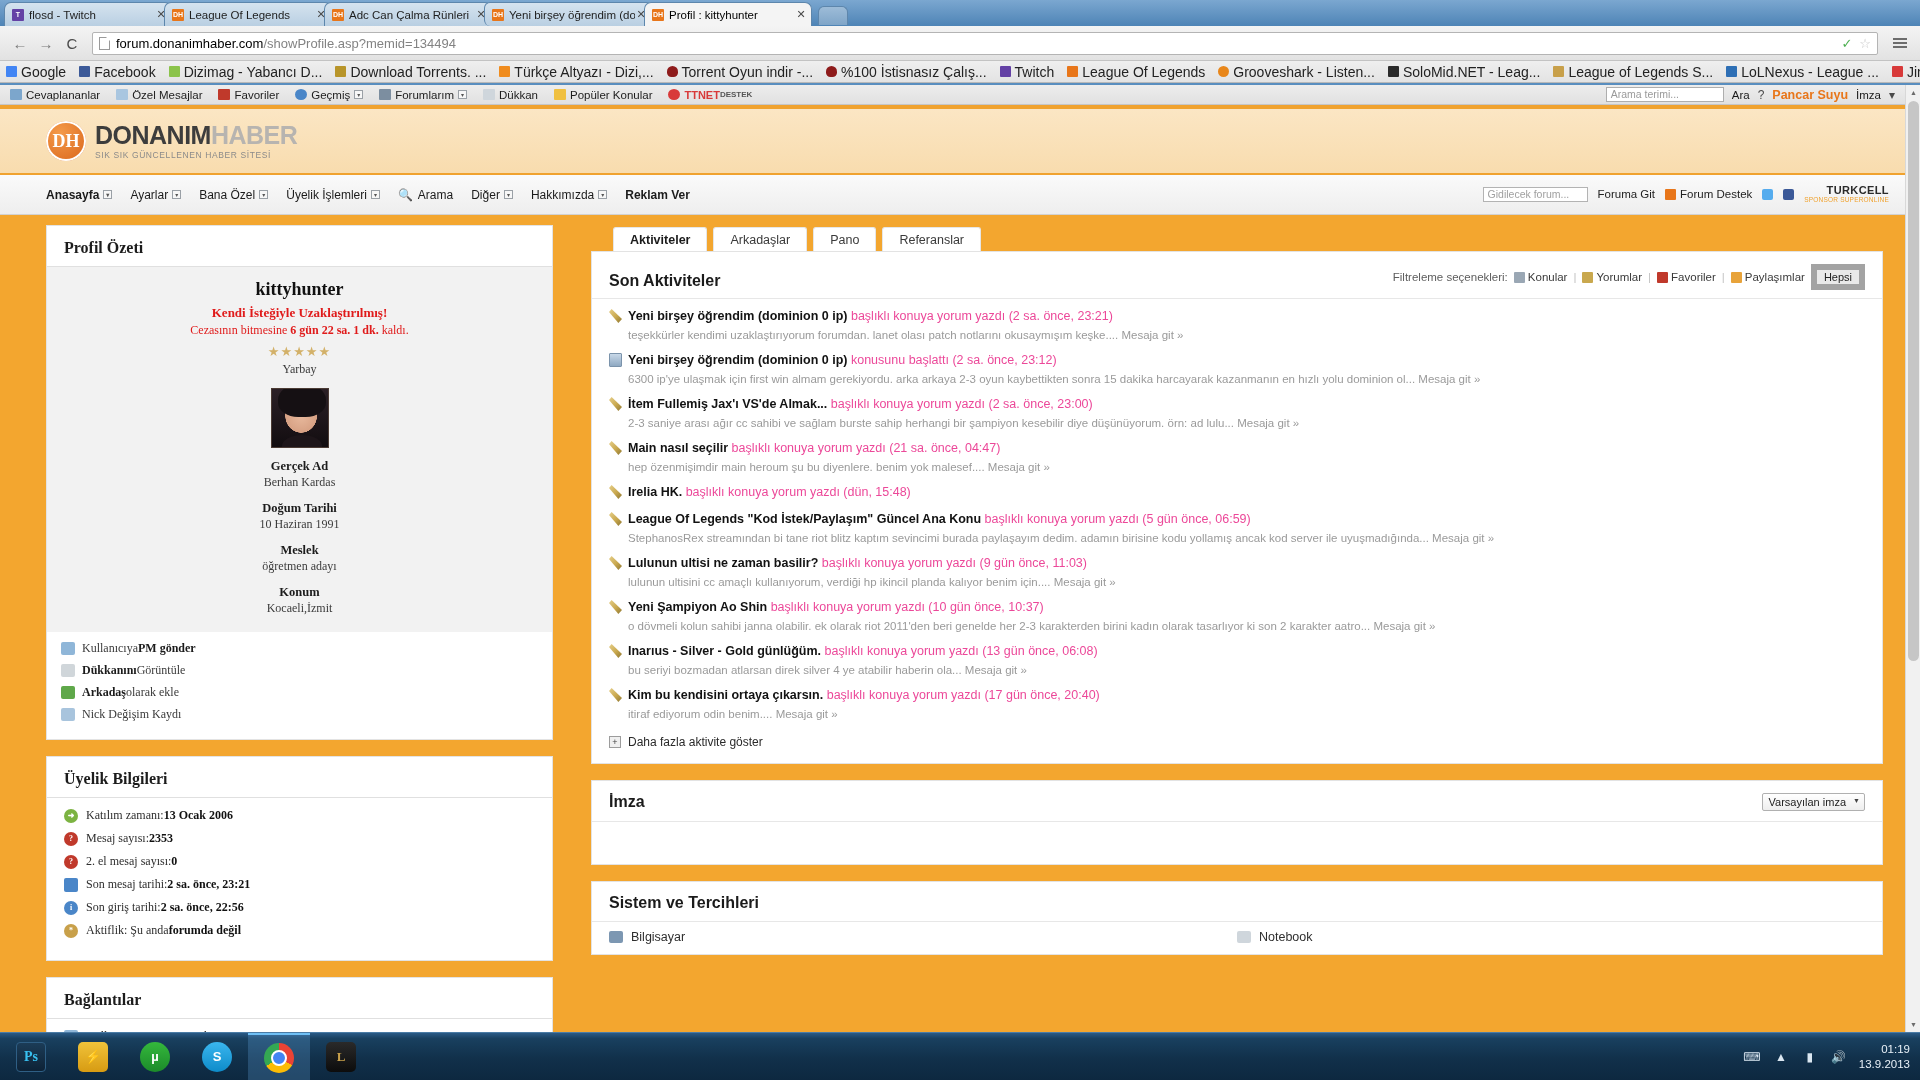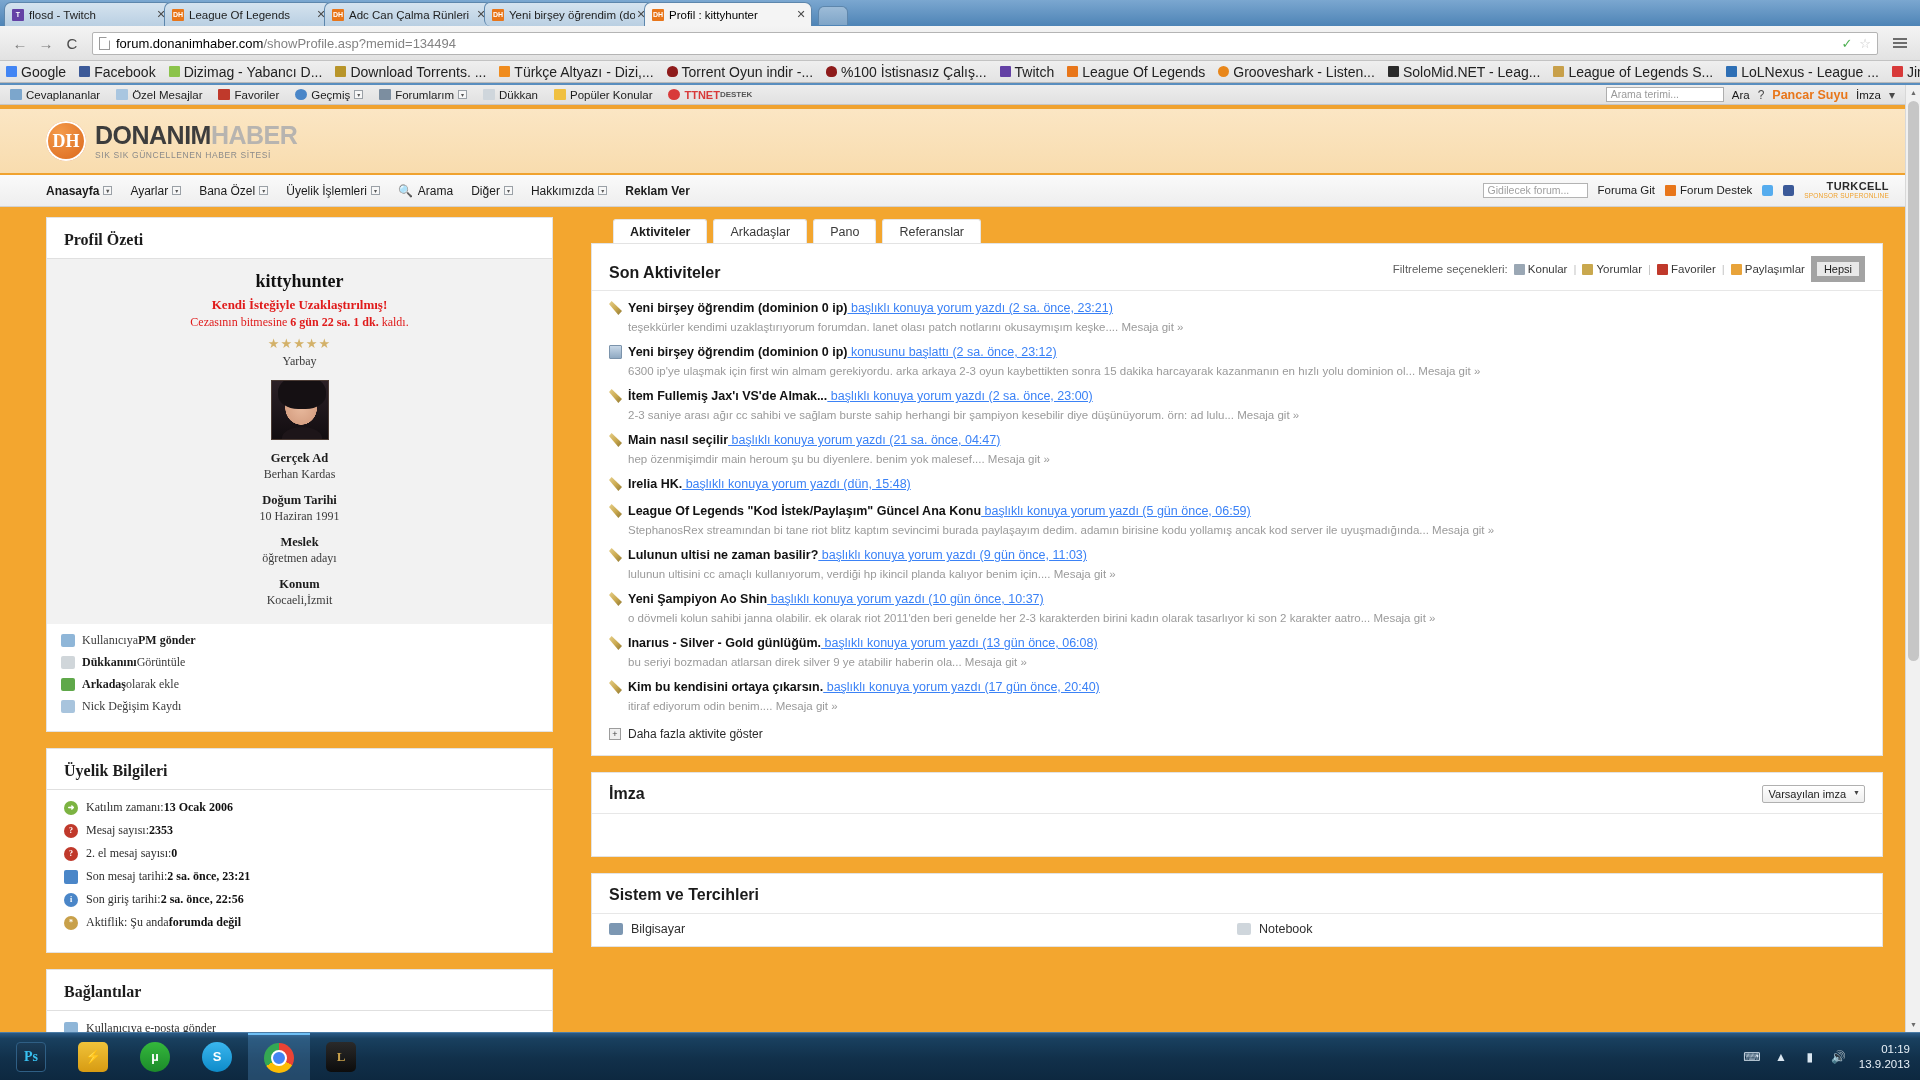--- a/index.html
+++ b/index.html
@@ -206,21 +206,21 @@
     margin-right: 9px;
   }
   .logo-text { line-height: 1.05; }
   .logo-main { font-size: 25px; font-weight: bold; letter-spacing: -0.5px; }
   .logo-main .b { color: #3d3d3d; }
   .logo-main .g { color: #b7b4b0; }
   .logo-sub { font-size: 8.5px; color: #8a8a8a; letter-spacing: 0.6px; margin-top: 2px; }
 
   
   .dh-nav {
-    height: 32px;
+    height: 40px;
     background: linear-gradient(#fafafa, #eeeeee);
     border-bottom: 1px solid #d2d2d2;
     display: flex; align-items: center;
     padding-left: 46px;
     font-size: 12px;
     position: relative;
   }
   .nav-item { display:inline-flex; align-items:center; margin-right: 18px; color:#1b1b1b; white-space:nowrap;}
   .nav-item.bold { font-weight: bold; }
   .nav-right { margin-left:auto; display:flex; align-items:center; gap:10px; padding-right: 16px;}
@@ -374,21 +374,21 @@
     background: linear-gradient(135deg,#e6cf8a 0%, #c9a84e 55%, #8d7632 100%);
     clip-path: polygon(20% 0, 100% 72%, 72% 100%, 0 22%);
   }
   .pen.alt {
     background: linear-gradient(#c8d8e8,#8fa9c2);
     clip-path: none;
     border:1px solid #7b93ab;
     border-radius:1px;
   }
   .act-title { font-weight: bold; color:#121212; }
-  .act-rest { color:#3b82f6;text-decoration:underline; }
+  .act-rest { color:#ec4899; }
   .act-line2 {
     font-size: 11.5px; color:#9a9a9a;
     margin-left: 19px; margin-top: 1px; line-height: 16px;
   }
   .more-row {
     display:flex; align-items:center; font-size:12px; color:#2a2a2a;
     padding: 6px 0 2px 0;
   }
   .more-ico{
     width:12px;height:12px;margin-right:7px;border:1px solid #9c9c9c;
@@ -895,21 +895,21 @@
                     <span class="pen"></span>
                     <span><b class="act-title">Yeni Şampiyon Ao Shin</b><span class="act-rest"> başlıklı konuya yorum yazdı (10 gün önce, 10:37)</span></span>
                   </div>
               <div class="act-line2">o dövmeli kolun sahibi janna olabilir. ek olarak riot 2011'den beri genelde her 2-3 karakterden birini kadın olarak tasarlıyor ki son 2 karakter aatro... Mesaja git »</div>
             </div>
             <div class="act">
               <div class="act-line1">
                     <span class="pen"></span>
                     <span><b class="act-title">Inarıus - Silver - Gold günlüğüm.</b><span class="act-rest"> başlıklı konuya yorum yazdı (13 gün önce, 06:08)</span></span>
                   </div>
-              <div class="act-line2">bu seriyi bozmadan atlarsan direk silver 9 ye atabilir haberin ola... Mesaja git »</div>
+              <div class="act-line2">bu seriyi bozmadan atlarsan direk silver 4 ye atabilir haberin ola... Mesaja git »</div>
             </div>
             <div class="act">
               <div class="act-line1">
                     <span class="pen"></span>
                     <span><b class="act-title">Kim bu kendisini ortaya çıkarsın.</b><span class="act-rest"> başlıklı konuya yorum yazdı (17 gün önce, 20:40)</span></span>
                   </div>
               <div class="act-line2">itiraf ediyorum odin benim.... Mesaja git »</div>
             </div>
             <div class="more-row">
               <span class="more-ico">+</span>

